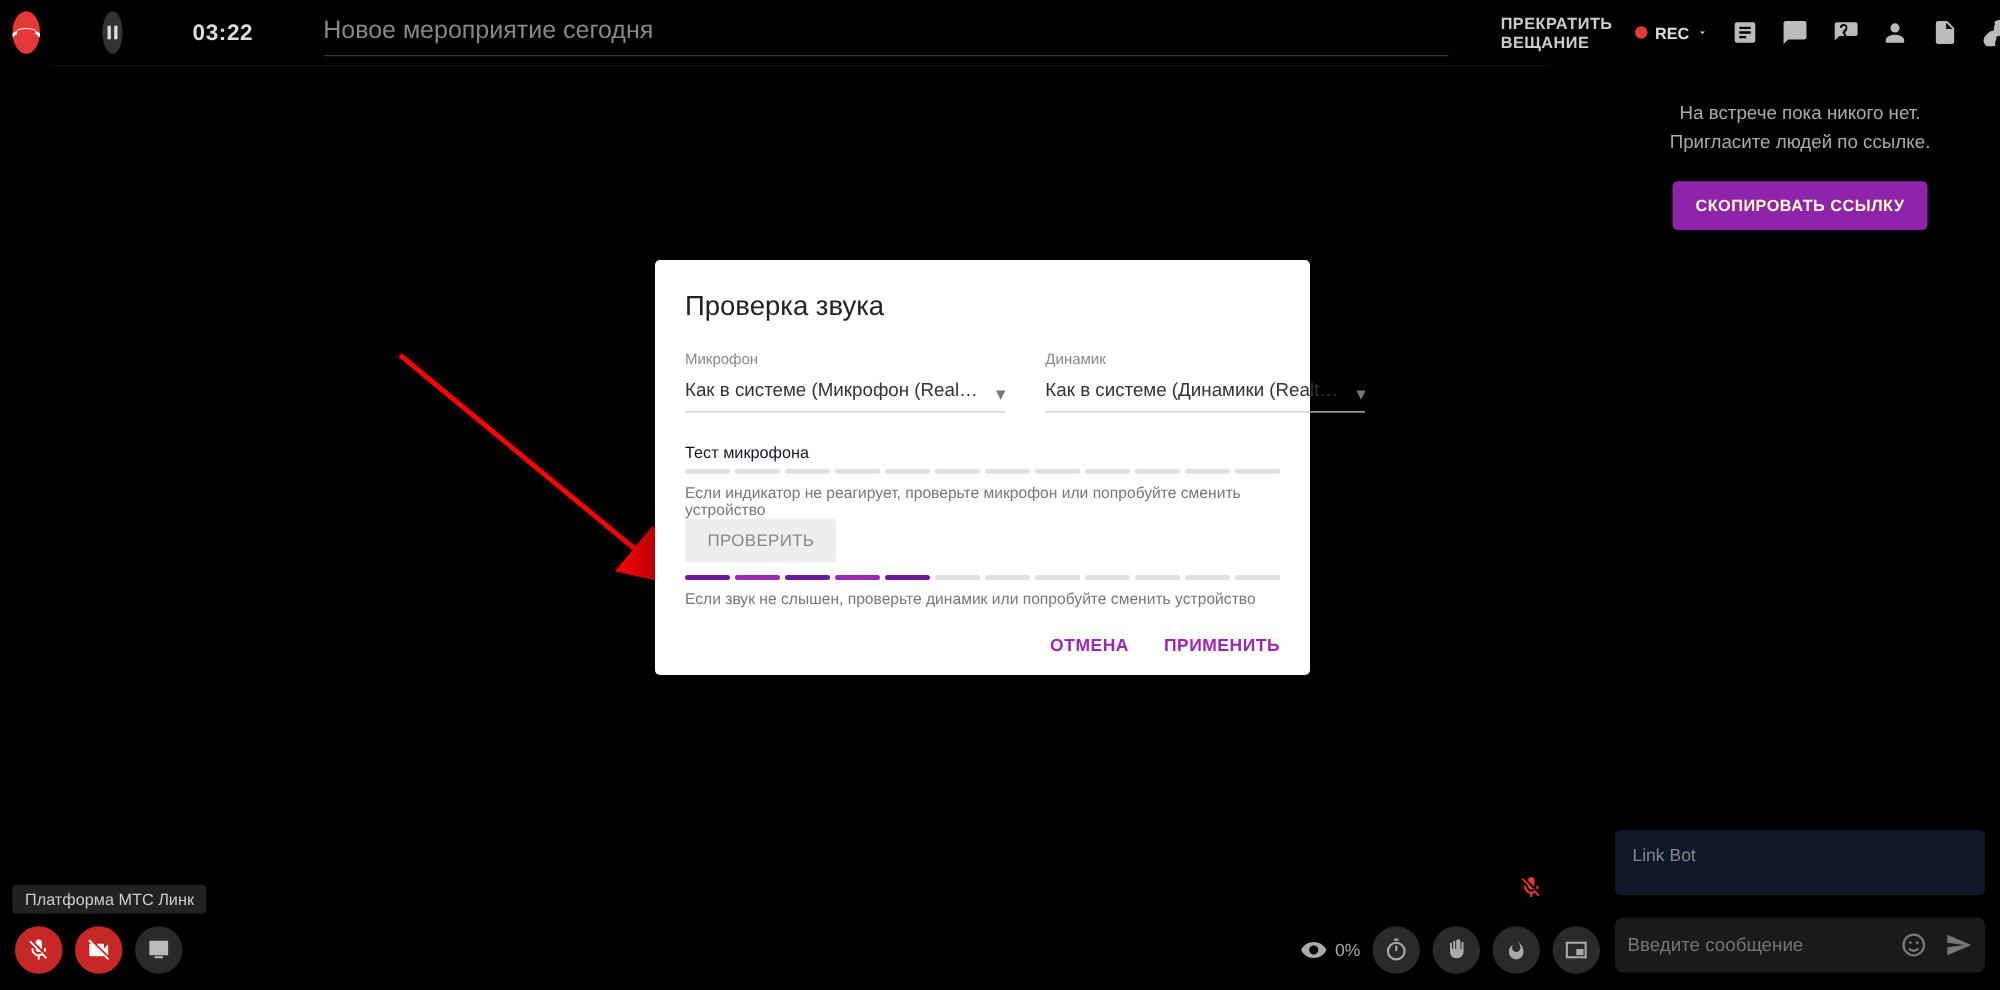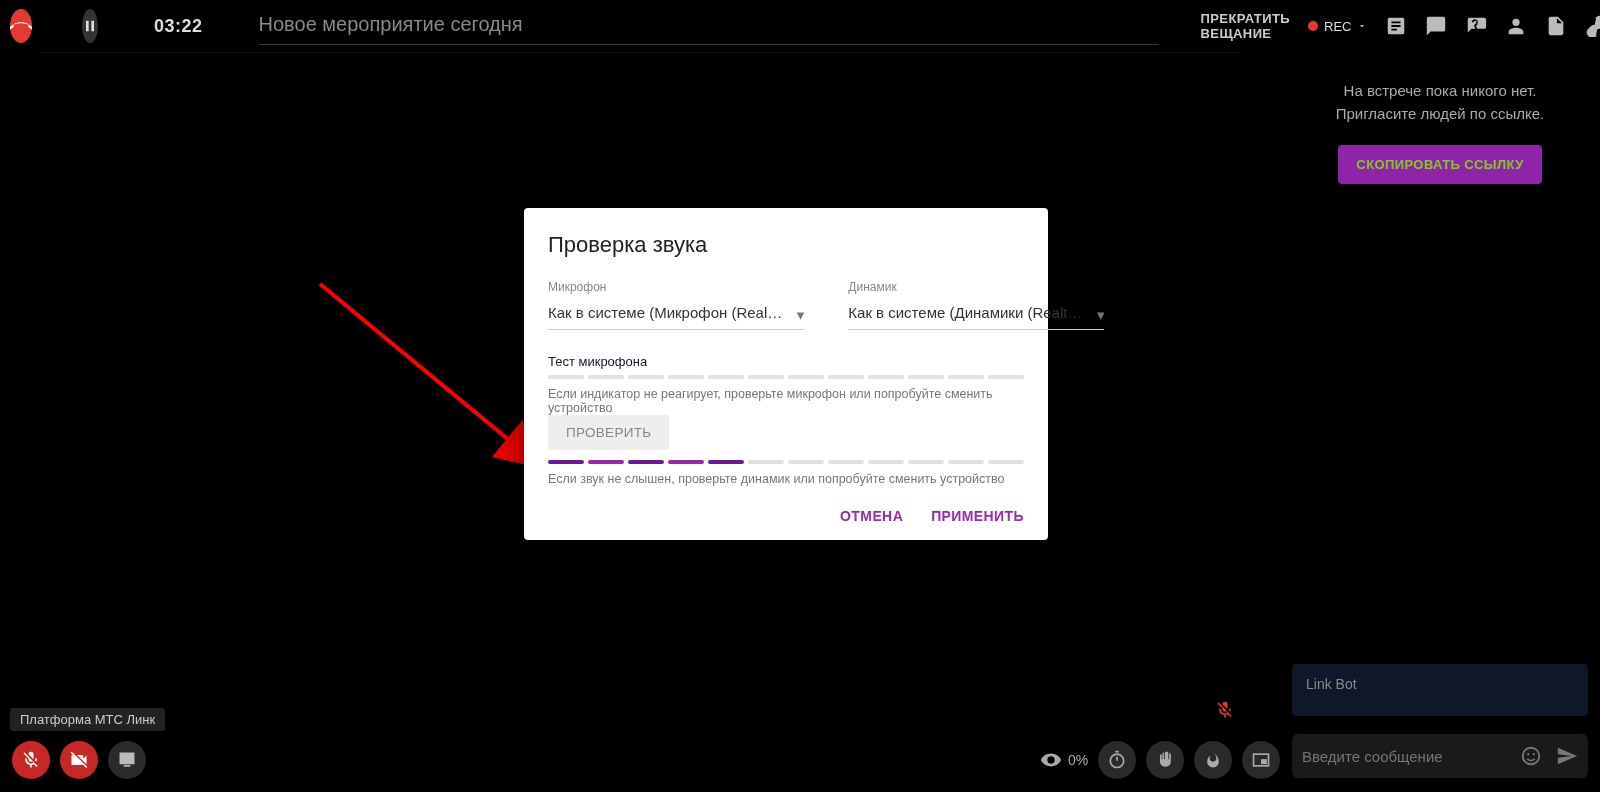--- a/index.html
+++ b/index.html
@@ -8,58 +8,58 @@
 
 .topbar { position:absolute; top:0; left:0; right:0; height:52px; display:flex; align-items:center; padding:0 10px;gap:42px; }
 .circle-btn { width:34px; height:34px; border-radius:50%; display:flex; align-items:center; justify-content:center; margin-right:8px; cursor:pointer; }
 .hangup { background:#e53935; }
 .pause { background:#333; }
 .timer { color:#ddd; font-size:18px; font-weight:700; margin:0 14px 0 6px; letter-spacing:.5px;}
 .title-wrap { flex:0 0 900px; }
 .title-input { width:100%; background:transparent; border:none; border-bottom:1px solid #3a3a3a; color:#888; font-size:20px; padding:6px 0 8px; outline:none; }
 .top-right { margin-left:auto; display:flex; align-items:center; gap:18px; padding-right:8px; }
 .stop-broadcast { color:#ccc; font-size:13px; font-weight:700; letter-spacing:.4px; cursor:pointer; }
-.rec { display:flex; align-items:center; gap:6px; color:#ddd; font-size:13px; font-weight:400; cursor:pointer;}
+.rec { display:flex; align-items:center; gap:6px; color:#ddd; font-size:13px; font-weight:700; cursor:pointer;}
 .rec-dot{width:10px;height:10px;border-radius:50%;background:#e53935;}
 .top-icon { color:#bbb; cursor:pointer; display:flex; }
 
 
 .stage { position:absolute; top:52px; left:40px; width:1200px; height:668px; background:#000; border-top:1px solid #111;}
 .arrow-svg { position:absolute; top:52px; left:40px; width:1200px; height:668px; pointer-events:none; }
 
 .platform-tag { position:absolute; left:10px; top:708px; background:#222; color:#ccc; font-size:13px; padding:4px 10px; border-radius:3px; }
 
 
 .mic-muted-stage { position:absolute; left:1215px; top:700px; color:#e53935; }
 
 
 .sidebar { position:absolute; top:52px; right:0; width:320px; bottom:64px; display:flex; flex-direction:column; }
 .side-top { text-align:center; padding:28px 20px 0; }
 .side-top p { color:#aaa; font-size:15px; line-height:1.5; }
-.copy-link { margin:20px auto 0; background:#8e24aa; color:#84cc16; border:none; font-size:13px; font-weight:700; letter-spacing:.4px; padding:12px 18px; border-radius:4px; cursor:pointer; }
+.copy-link { margin:20px auto 0; background:#8e24aa; color:#fef9c3; border:none; font-size:13px; font-weight:700; letter-spacing:.4px; padding:12px 18px; border-radius:4px; cursor:pointer; }
 .side-spacer{flex:1;}
 .bot-box { margin:0 12px 12px; background:#0f172a; border-radius:4px; padding:12px 14px 16px; }
 .bot-title{color:#888;font-size:14px;margin-bottom:8px;}
 .bot-text{color:#9a9a9a;font-size:13px;line-height:1.45;}
 .chat-input-row { position:absolute; right:12px; left:auto; bottom:14px; width:296px; height:44px; background:#1a1a1a; border-radius:6px; display:flex; align-items:center; padding:0 10px; gap:14px;}
 .chat-input { flex:1; background:transparent; border:none; color:#777; font-size:15px; outline:none; }
 .chat-ico { color:#777; cursor:pointer; display:flex; }
 
 
 .bottombar { position:absolute; bottom:0; left:0; width:1280px; height:64px; display:flex; align-items:center; padding:0 12px; gap:10px;}
 .bottom-right-ctrls { position:absolute; bottom:0; left:1040px; height:64px; display:flex; align-items:center; gap:10px;}
 .round-bottom { width:38px; height:38px; border-radius:50%; display:flex; align-items:center; justify-content:center; cursor:pointer; }
 .rb-red{background:#c62828;color:#fff;}
 .rb-grey{background:#2a2a2a;color:#bbb;}
 .eye-pct{display:flex;align-items:center;gap:6px;color:#aaa;font-size:14px;}
 
 
 .modal { position:absolute; left:524px; top:208px; width:524px; background:#fff; border-radius:4px; box-shadow:0 10px 40px rgba(0,0,0,.6); padding:24px 24px 16px; color:#333; }
 .modal h2 { font-size:22px; font-weight:500; color:#222; margin-bottom:22px; }
-.row { display:flex; gap:44px; }
+.row { display:flex; gap:32px; }
 .field { flex:1; }
 .lbl { font-size:12px; color:#888; margin-bottom:4px; display:block;}
 .select { position:relative; border-bottom:1px solid #ccc; padding:6px 22px 8px 0; font-size:15px; color:#333; cursor:pointer; white-space:nowrap; overflow:hidden; text-overflow:ellipsis;}
 .select .chev { position:absolute; right:0; top:8px; color:#777;}
 .section-lbl{font-size:13px;color:#0f172a;margin-top:24px;margin-bottom:6px;}
 .meter { display:flex; gap:4px; margin-bottom:8px;}
 .meter span{flex:1;height:4px;background:#e0e0e0;border-radius:2px;}
 .meter span.on{background:#9c27b0;}
 .meter span.on-dark{background:#6a1b9a;}
 .hint{font-size:12.5px;color:#777;}

